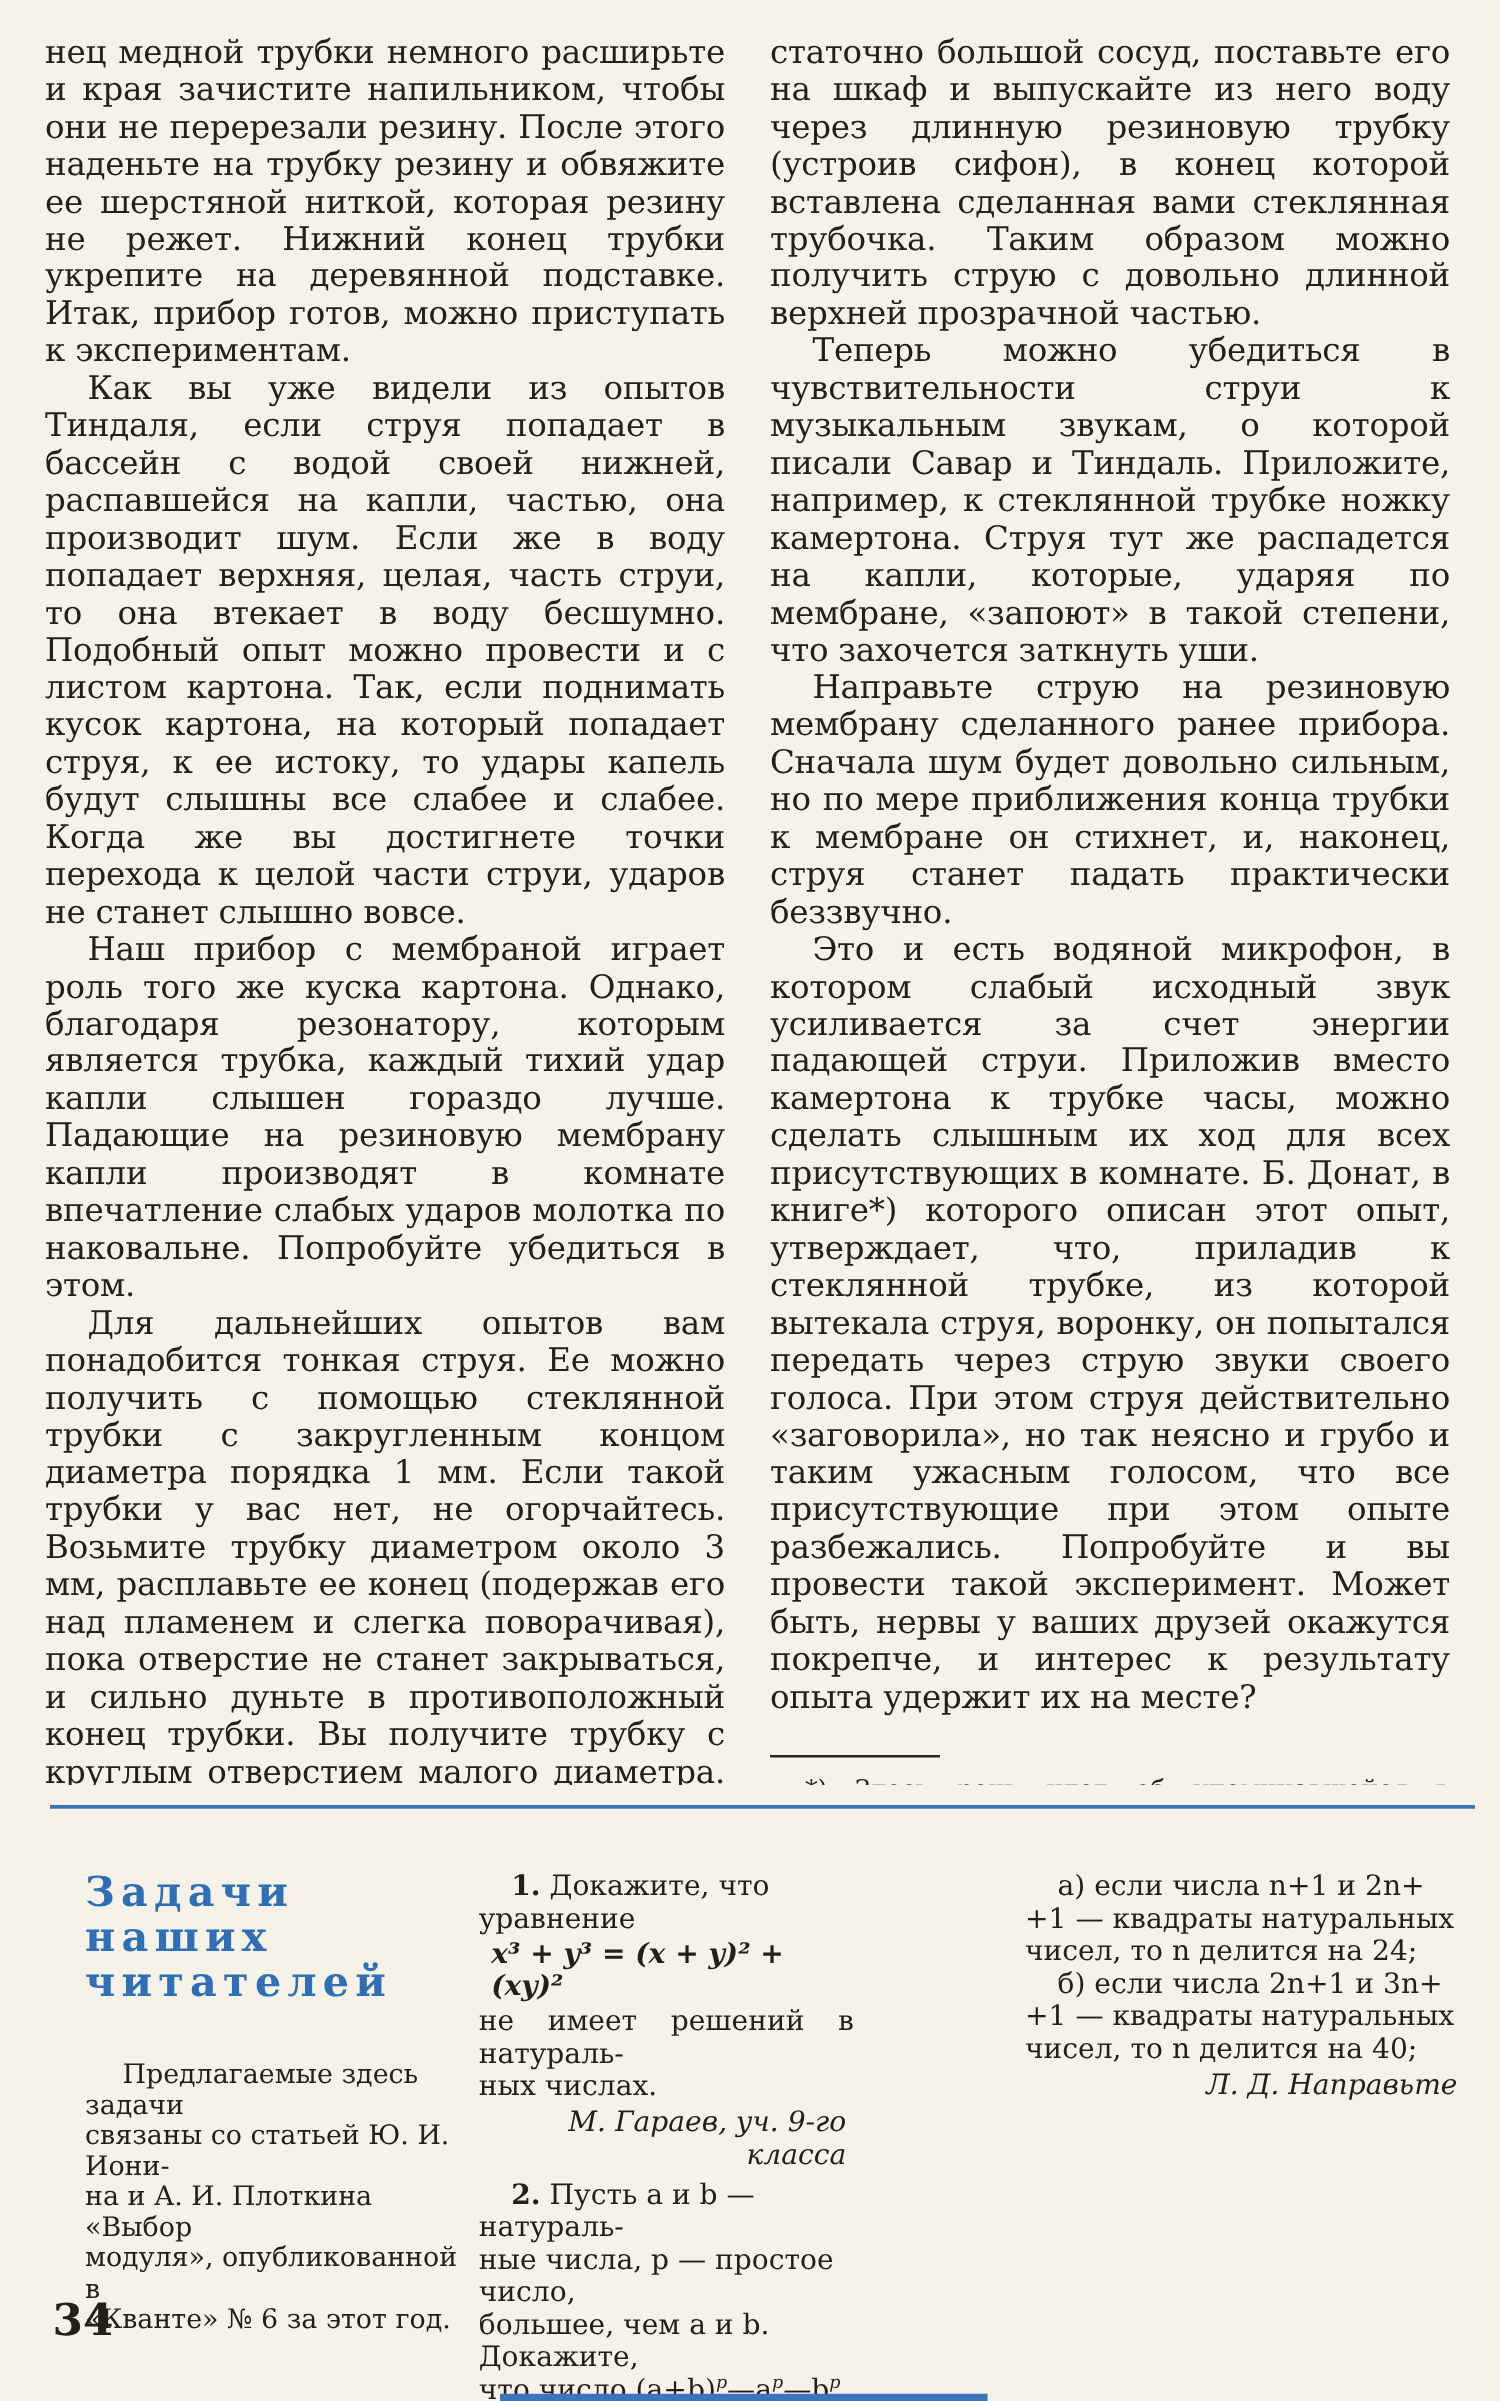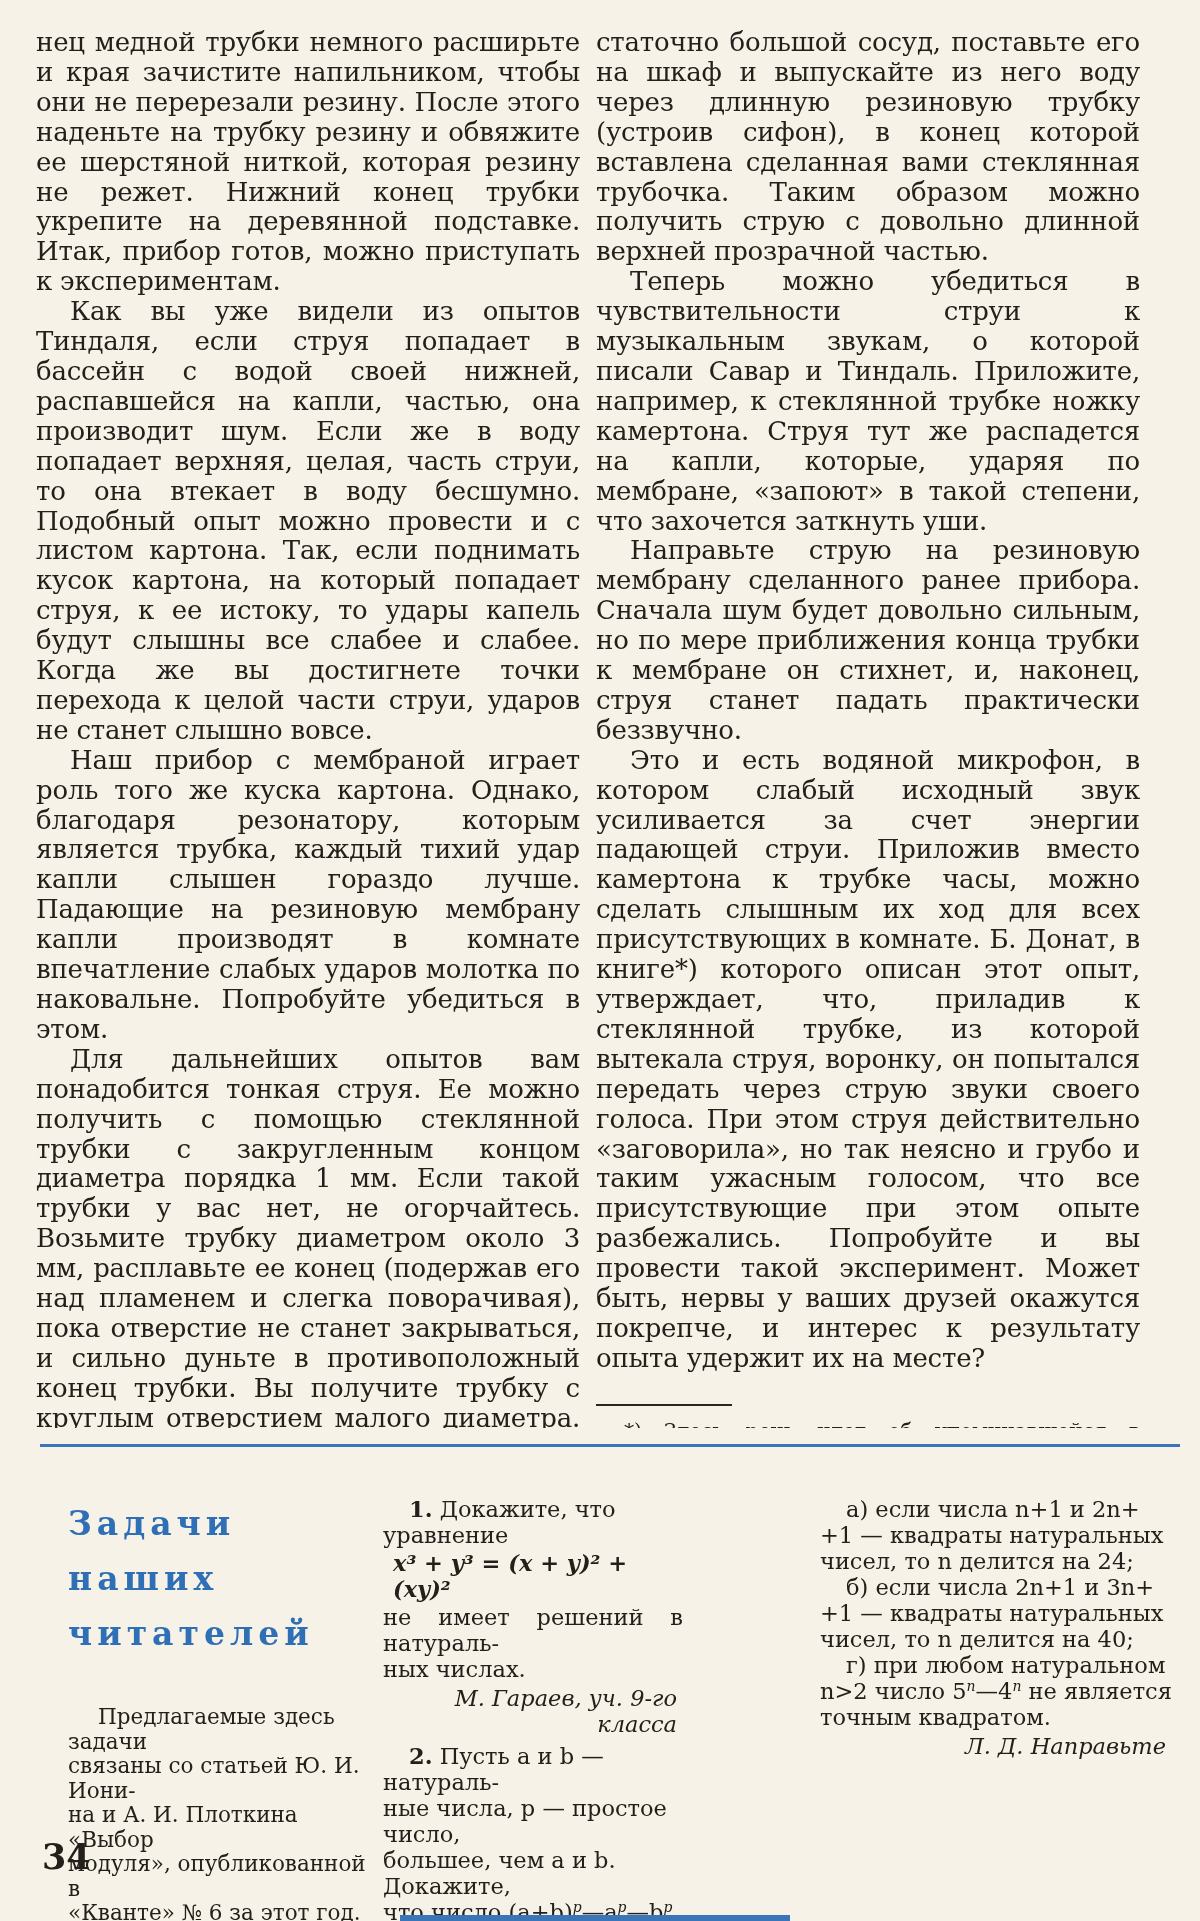--- a/index.html
+++ b/index.html
@@ -7,21 +7,21 @@
     position:relative;
     width:1200px; height:1921px;
     background:#f6f2e8;
     font-family:"DejaVu Serif", "Liberation Serif", serif;
     color:#23201b;
     overflow:hidden;
   }
   
   .columns {
     position:absolute; top:28px; left:36px;
-    display:flex; gap:16px;
+    display:flex; gap:36px;
     height:1400px; overflow:hidden;
   }
   .col {
     width:544px;
     font-size:26px; line-height:29.9px;
     text-align:justify;
     letter-spacing:-0.2px;
   }
   .col p { margin:0; }
   .col p.ind { text-indent:34px; }
@@ -42,21 +42,21 @@
   }
   
   .pre { white-space:pre-line; }
   .pcol { position:absolute; top:1496px; }
   .pcol1 { left:68px;  width:302px; }
   .pcol2 { left:383px; width:300px; }
   .pcol3 { left:820px; width:352px; }
   .pheading {
     margin:0;
     color:#2f6fb6;
-    font-size:33px; line-height:55px;
+    font-size:33px; line-height:36px;
     font-weight:bold;
     letter-spacing:5px;
     white-space:pre-line;
   }
   .pintro {
     margin:44px 0 0 0;
     font-size:21.5px; line-height:24.5px;
     text-indent:30px;
     white-space:pre-line;
   }
@@ -142,22 +142,19 @@
 
   </div>
 
   <div class="pcol pcol3">
     <div class="ppart pre">а) если числа n+1 и 2n+
 +1 — квадраты натуральных
 чисел, то n делится на 24;</div>
     <div class="ppart pre">б) если числа 2n+1 и 3n+
 +1 — квадраты натуральных
 чисел, то n делится на 40;</div>
-    <div class="ppart pre"><span>г) при любом натуральном
-n&gt;2 число 5</span><sup class="vsup">n</sup><span>—4</span><sup class="vsup">n</sup><span> не является
-точным квадратом.</span></div>
     <div class="pauthor">Л. Д. Направьте</div>
   </div>
 
   <div class="page-number">34</div>
   <div class="bottom-bar"></div>
 
 </div>
 
 </body></html>

